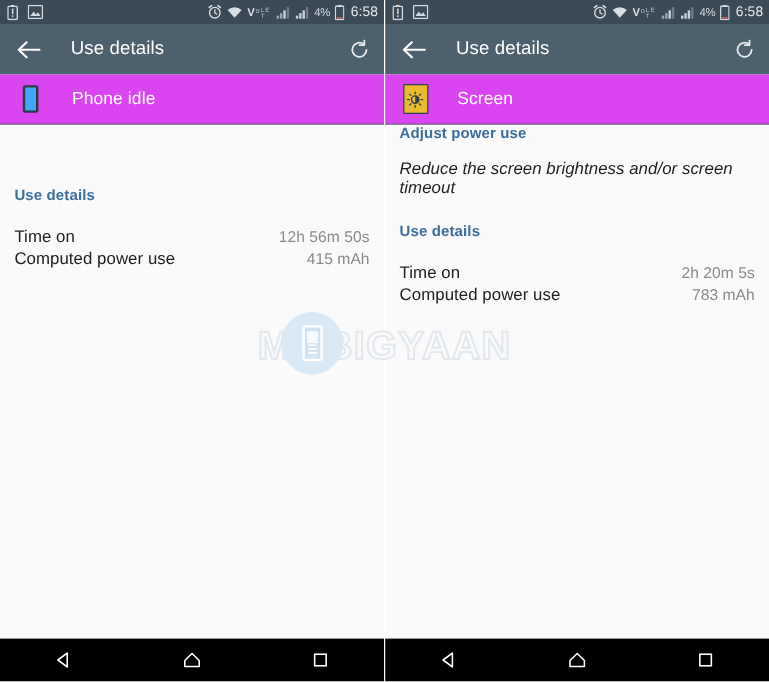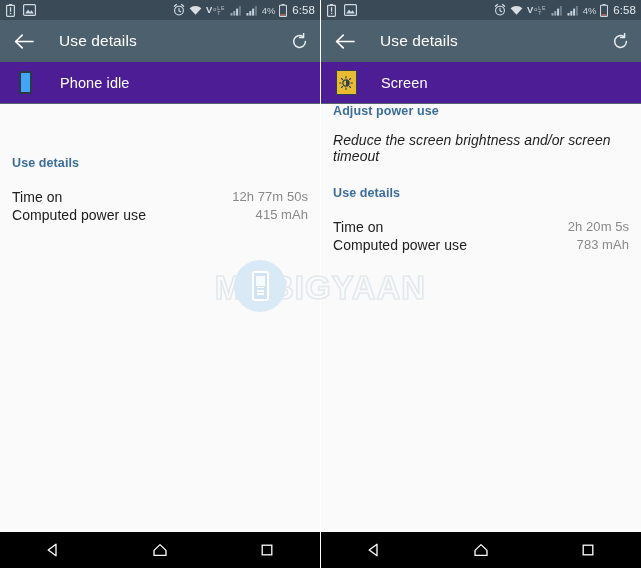--- a/index.html
+++ b/index.html
@@ -90,21 +90,21 @@
   .icon-btn {
     display: inline-flex;
     align-items: center;
     justify-content: center;
     cursor: pointer;
   }
 
   
   .subheader {
     height: 42px;
-    background: #4c1d95;
+    background: #d946ef;
     display: flex;
     align-items: center;
     padding: 0 14px;
     box-sizing: border-box;
     border-bottom: 1px solid #56666f;
     flex: 0 0 42px;
   }
   .subheader-icon {
     width: 22px;
     display: flex;
@@ -163,21 +163,21 @@
     letter-spacing: 0.05px;
     font-style: italic;
   }
   .use-details-label { margin-top: 22px; }
   .left .use-details-label { margin-top: 0; }
   .left-top-pad { height: 52px; }
 
   .rows { margin-top: 18px; }
   .row {
     display: flex;
-    align-items: flex-start;
+    align-items: flex-end;
     justify-content: space-between;
     padding: 1px 0;
     gap: 12px;
   }
   .row-label {
     color: #202020;
     font-size: 14px;
     letter-spacing: 0.05px;
   }
   .row-value {
@@ -364,21 +364,21 @@
       </span>
       <span class="subheader-title">Phone idle</span>
     </div>
 
     <div class="content">
       <div class="left-top-pad"></div>
       <div class="section-link use-details-label">Use details</div>
       <div class="rows">
         <div class="row">
           <span class="row-label">Time on</span>
-          <span class="row-value">12h 77m 50s</span>
+          <span class="row-value">12h 56m 50s</span>
         </div>
         <div class="row">
           <span class="row-label">Computed power use</span>
           <span class="row-value">415 mAh</span>
         </div>
       </div>
     </div>
 
     <div class="navbar">
       <span class="nav-btn">

